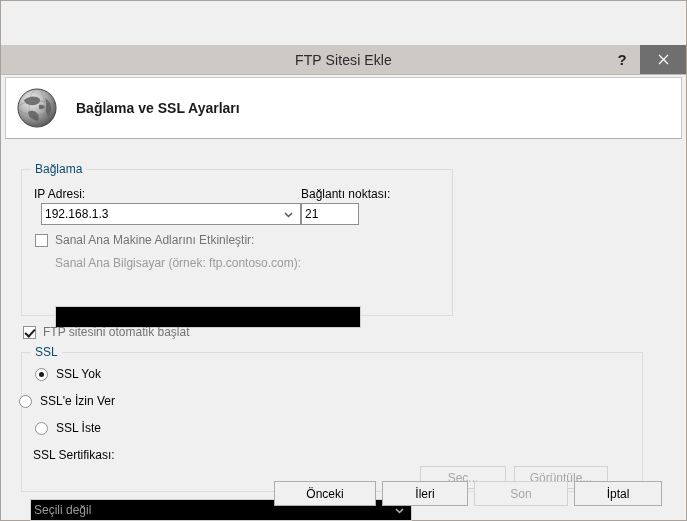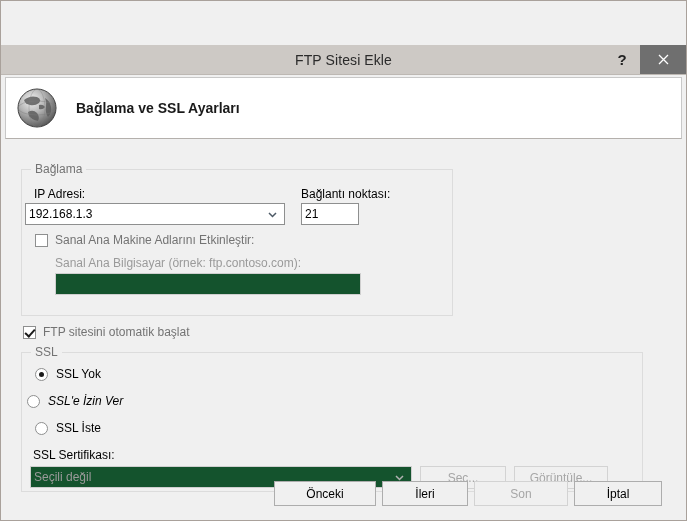--- a/index.html
+++ b/index.html
@@ -113,21 +113,21 @@
     border: 1px solid #dcdcdc;
     box-sizing: border-box;
   }
   .groupbox > .gb-legend {
     position: absolute;
     top: -8px;
     left: 9px;
     background: #f0f0f0;
     padding: 0 4px;
     font-size: 12px;
-    color: #737373;
+    color: #0c4a6e;
     white-space: nowrap;
   }
 
   .lbl {
     position: absolute;
     font-size: 12px;
     color: #000;
     white-space: nowrap;
   }
   .lbl.disabled { color: #9a9a9a; }
@@ -138,23 +138,24 @@
     box-sizing: border-box;
     background: #ffffff;
     border: 1px solid #8e8f8f;
     font-size: 12px;
     color: #000;
     display: flex;
     align-items: center;
     padding: 0 3px;
   }
   .field.disabled {
-    background: #14532d;
+    background: #000000;
     border: 1px solid #cfcfcf;
     color: #9a9a9a;
+    margin-top: 33px;
   }
   .field .val { flex: 1 1 auto; overflow: hidden; white-space: nowrap; }
   .combo-arrow {
     width: 17px;
     flex: 0 0 17px;
     display: flex;
     align-items: center;
     justify-content: center;
   }
   .combo-arrow svg { display: block; }
@@ -281,21 +282,21 @@
   </div>
 
   <div class="body">
 
     <div class="groupbox" style="left:20px; top:30px; width:432px; height:147px;">
       <div class="gb-legend">Bağlama</div>
     </div>
 
     <div class="lbl" style="left:33px; top:48px;">IP Adresi:</div>
 
-    <div class="field" style="left:24px; top:64px; width:260px; height:22px;">
+    <div class="field" style="left:40px; top:64px; width:260px; height:22px;">
       <span class="val">192.168.1.3</span>
       <span class="combo-arrow">
         <svg width="11" height="11" viewBox="0 0 11 11">
           <path d="M2 4 L5.5 7.5 L9 4" stroke="#4d5a66" stroke-width="1.5" fill="none"></path>
         </svg>
       </span>
     </div>
 
     <div class="lbl" style="left:300px; top:48px;">Bağlantı noktası:</div>
 
@@ -321,21 +322,21 @@
 
     <div class="groupbox" style="left:20px; top:213px; width:622px; height:140px;">
       <div class="gb-legend">SSL</div>
     </div>
 
     <div class="radiorow" style="left:34px; top:228px;">
       <span class="radio selected"></span>
       <span class="rtext">SSL Yok</span>
     </div>
 
-    <div class="radiorow" style="left:26px; top:255px;font-style:italic;">
+    <div class="radiorow" style="left:18px; top:255px;">
       <span class="radio"></span>
       <span class="rtext">SSL'e İzin Ver</span>
     </div>
 
     <div class="radiorow" style="left:34px; top:282px;">
       <span class="radio"></span>
       <span class="rtext">SSL İste</span>
     </div>
 
     <div class="lbl" style="left:32px; top:309px;">SSL Sertifikası:</div>

